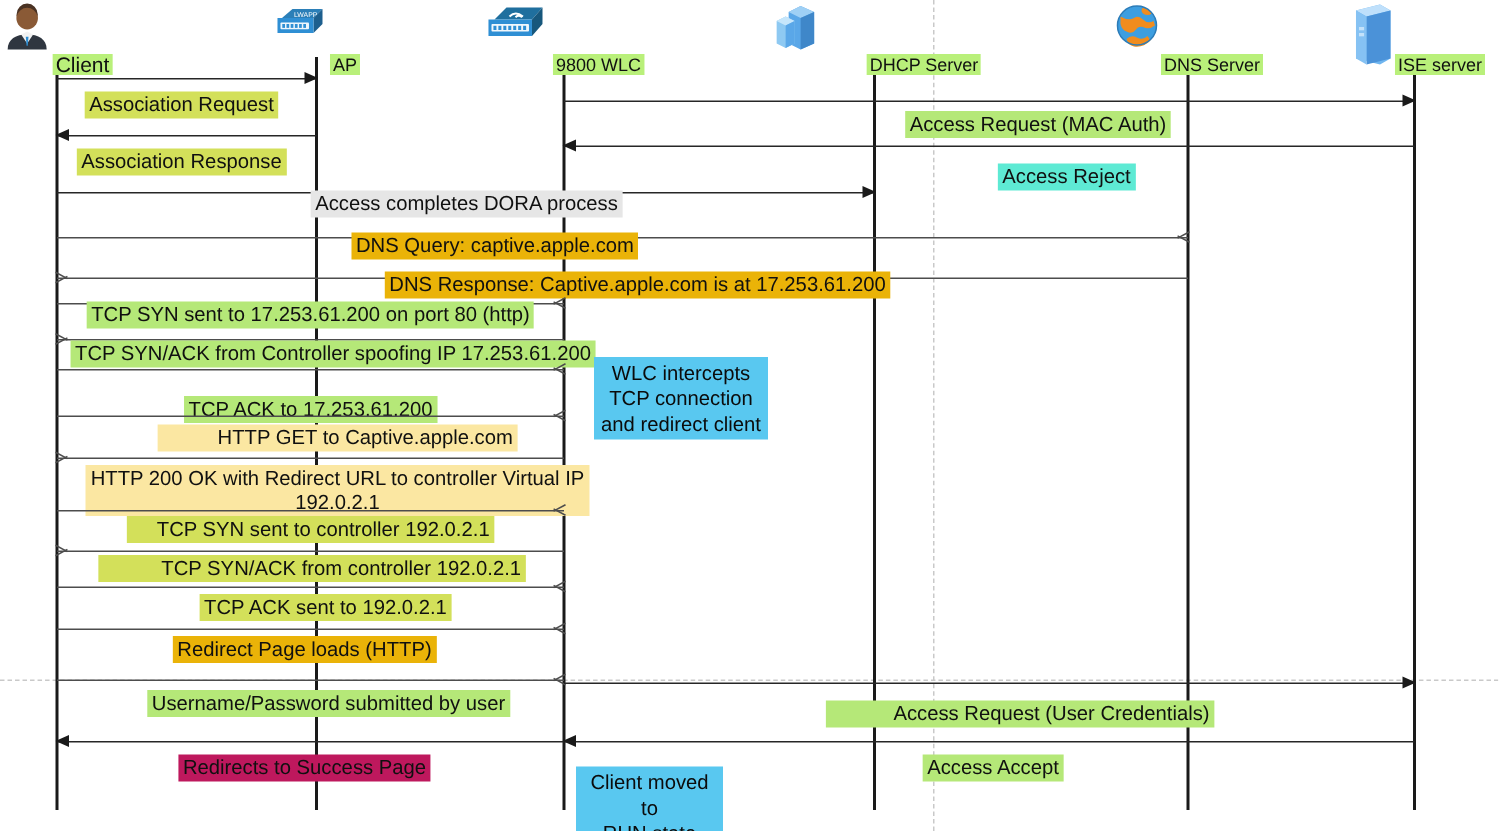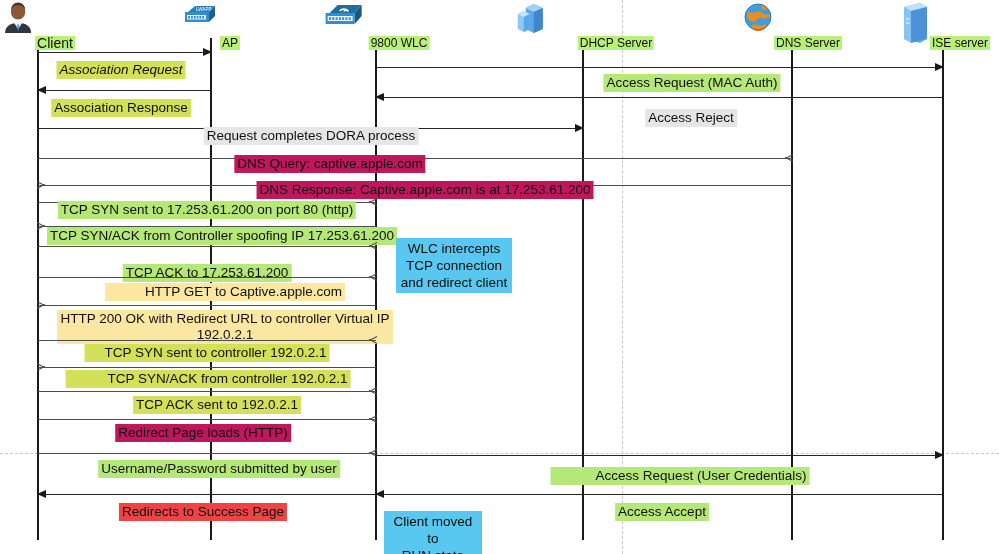--- a/index.html
+++ b/index.html
@@ -102,24 +102,24 @@
     font-size:13.5px;
     line-height:16px;
     color:#101010;
     white-space:nowrap;
     padding:1px 3px;
     text-align:center;
   }
   .lbl.wrap{ white-space:normal; }
   .hl-green { background:#b5e878; }
   .hl-olive { background:#d3e05a; }
-  .hl-yellow{ background:#be185d;text-align:right; }
+  .hl-yellow{ background:#eab308;text-align:right; }
   .hl-lyellow{background:#fbe7a2; }
-  .hl-orange{ background:#ef4444; }
-  .hl-red   { background:#e5e5e5; }
+  .hl-orange{ background:#be185d; }
+  .hl-red   { background:#5eead4;margin-left:20px; }
   .hl-gray  { background:#e6e6e6; }
   .note{
     position:absolute;
     background:#59c8f0;
     color:#0b0b0b;
     font-size:13.5px;
     line-height:17px;
     text-align:center;
     padding:2px 4px;
     white-space:pre-line;
@@ -225,41 +225,41 @@
     </svg></span>
         <span class="nm">ISE server</span>
       </div>
     </div>
 
   <div id="messages">
       <div class="msg" style="left: 38px; width: 173px; top: 52px;">
         <div class="line dark"></div>
         <div class="head r dark"></div>
       </div>
-      <div class="lbl hl-olive" style="left: 121px; top: 61px; font-style: italic;">Association Request</div>
+      <div class="lbl hl-olive" style="left: 121px; top: 61px;">Association Request</div>
       <div class="msg" style="left: 376px; width: 567px; top: 67px;">
         <div class="line dark"></div>
         <div class="head r dark"></div>
       </div>
       <div class="lbl hl-green" style="left: 692px; top: 74px;">Access Request (MAC Auth)</div>
       <div class="msg" style="left: 38px; width: 173px; top: 90px;">
         <div class="line dark"></div>
         <div class="head l dark"></div>
       </div>
       <div class="lbl hl-olive" style="left: 121px; top: 99px;">Association Response</div>
       <div class="msg" style="left: 376px; width: 567px; top: 97px;">
         <div class="line dark"></div>
         <div class="head l dark"></div>
       </div>
       <div class="lbl hl-red" style="left: 691px; top: 109px;">Access Reject</div>
       <div class="msg" style="left: 38px; width: 545px; top: 128px;">
         <div class="line dark"></div>
         <div class="head r dark"></div>
       </div>
-      <div class="lbl hl-gray" style="left: 311px; top: 127px;">Request completes DORA process</div>
+      <div class="lbl hl-gray" style="left: 311px; top: 127px;">Access completes DORA process</div>
       <div class="msg" style="left: 38px; width: 754px; top: 158px;">
         <div class="line"></div>
         <div class="head r open"></div>
       </div>
       <div class="lbl hl-yellow" style="left: 330px; top: 155px;">DNS Query: captive.apple.com</div>
       <div class="msg" style="left: 38px; width: 754px; top: 185px;">
         <div class="line"></div>
         <div class="head l open"></div>
       </div>
       <div class="lbl hl-yellow" style="left: 381px; top: 181px; margin-left: 44px;">DNS Response: Captive.apple.com is at 17.253.61.200</div>

